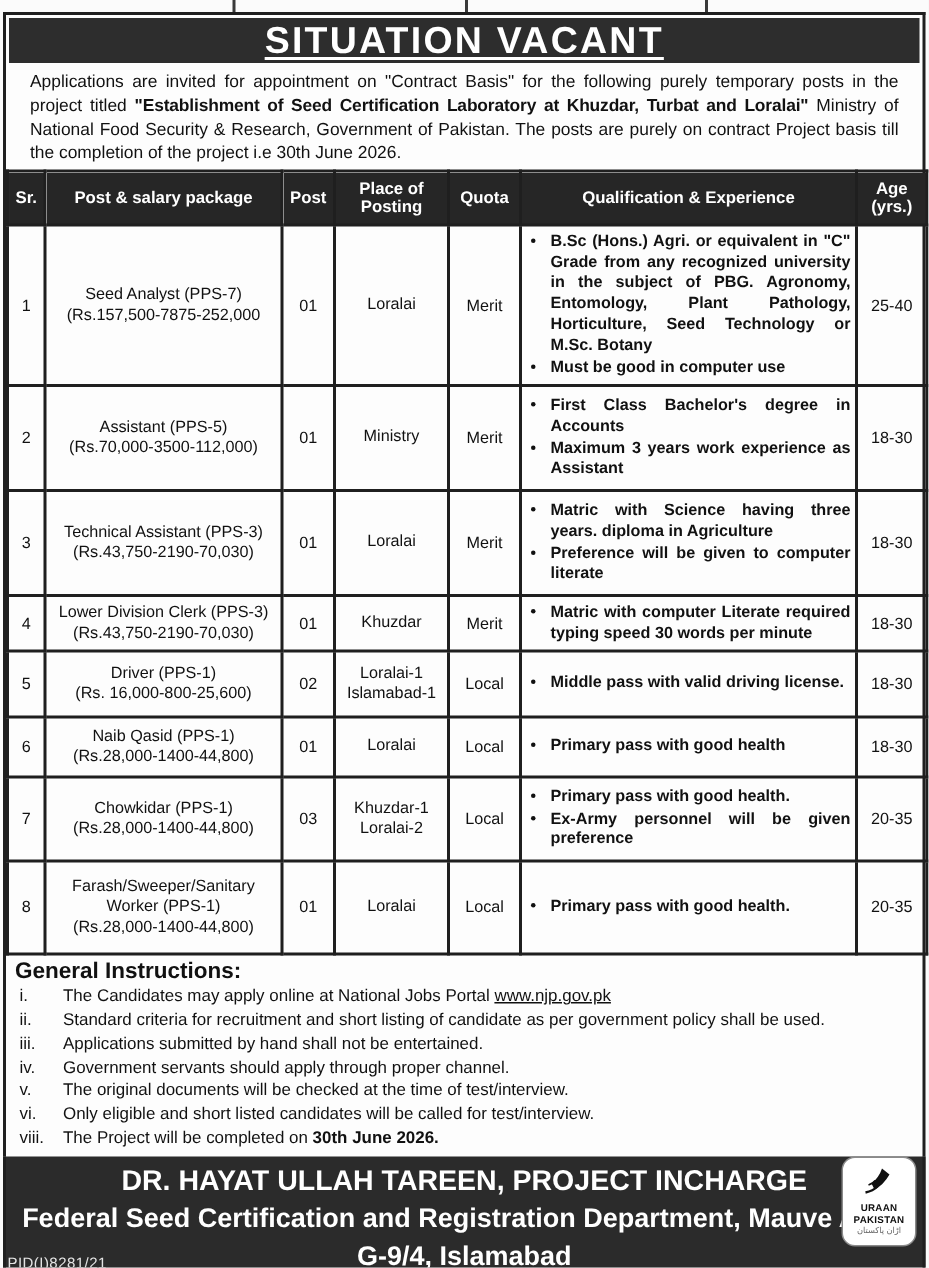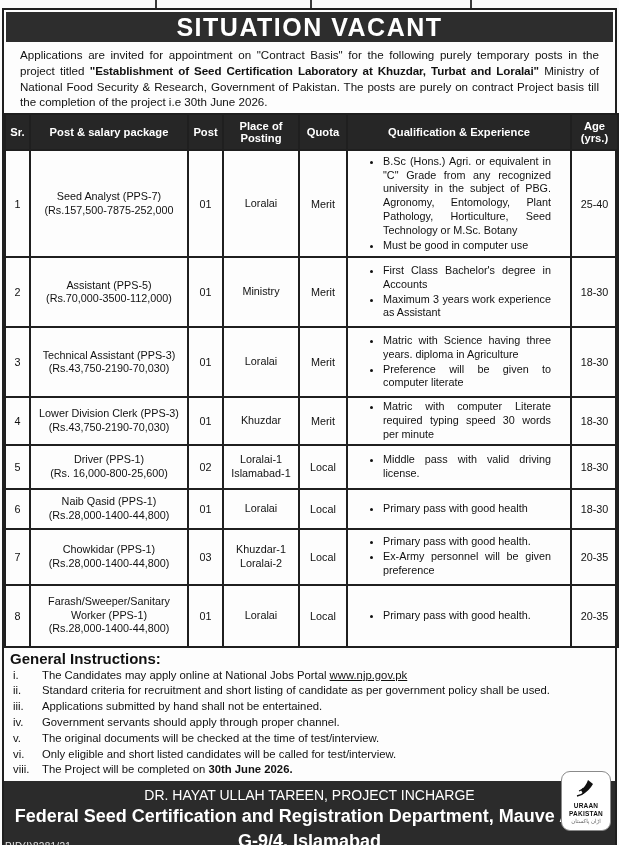--- a/index.html
+++ b/index.html
@@ -15,47 +15,47 @@
 
   
   .top-strip { position:relative; height:8px; background:#fbfbfb; }
   .tick { position:absolute; top:0; width:2px; height:8px; background:#3a3a3a; }
 
   .frame { margin:0 2px; border:2px solid #1f1f1f; border-bottom:none; background:#fdfdfd; }
 
   .banner { background:#2d2d2d; margin:2px; height:30px; display:flex; align-items:center; justify-content:center; }
   .banner .banner-text {
     color:#fff; font-weight:bold; font-size:25px; letter-spacing:1.5px;
-    text-underline-offset:3px; text-decoration-thickness:2px;
+    text-decoration:underline; text-underline-offset:3px; text-decoration-thickness:2px;
     white-space:nowrap;
   }
 
   .intro { padding:3px 16px 3px; font-size:11.6px; line-height:1.36; text-align:justify; color:#111; }
   .intro b { letter-spacing:-0.1px; }
 
   table.jobs { border-collapse:collapse; width:100%; table-layout:fixed; font-size:10.8px; color:#111; }
   table.jobs th, table.jobs td { border:2px solid #1f1f1f; padding:1px 3px; vertical-align:middle; text-align:center; overflow:hidden; }
   table.jobs th {
     background:#262626; color:#fff; font-size:11.2px; line-height:1.12;
     padding:3px 1px; white-space:pre-line; font-weight:bold; height:36px;
   }
   td.pre { white-space:pre-line; line-height:1.25; }
   td.qual { text-align:left; padding:2px 3px 2px 2px; vertical-align:middle; }
   ul.quals { margin:0; padding-left:16px; }
-  ul.quals li { text-align:justify; line-height:1.28; margin:1px 16px; }
+  ul.quals li { text-align:justify; line-height:1.28; margin:1px 0;font-weight:bold; }
 
   .instructions { padding:2px 6px 3px; font-size:11.3px; color:#111; }
   .instructions .gi-heading { margin:0 0 1px 0; font-size:15px; font-weight:bold; }
   .inst-row { display:flex; line-height:1.4; }
   .inst-num { flex:0 0 32px; padding-left:3px; }
   .inst-text { flex:1; }
   .link { text-decoration:underline; color:#111; cursor:pointer; }
 
   .footer { position:relative; margin:0 2px; background:#2b2b2b; color:#fff; text-align:center; padding:5px 0 7px; border:2px solid #1f1f1f; border-top:none; }
-  .f1 { font-weight:normal; font-size:14px; line-height:1.3; }
+  .f1 { font-weight:bold; font-size:19px; line-height:1.3; }
   .f2 { font-weight:bold; font-size:11.6px; line-height:1.3; }
   .f3 { font-weight:bold; font-size:18px; line-height:1.35; }
   .pid { position:absolute; left:1px; bottom:8px; font-size:10px; font-weight:normal; color:#e4e4e4; letter-spacing:0.3px; }
 
   .logo-box {
     position:absolute; right:8px; bottom:14px; width:50px; height:60px;
     background:#fff; border:1px solid #8a8a8a; border-radius:9px;
     display:flex; flex-direction:column; align-items:center; justify-content:center;
     padding:2px; z-index:5;
   }

